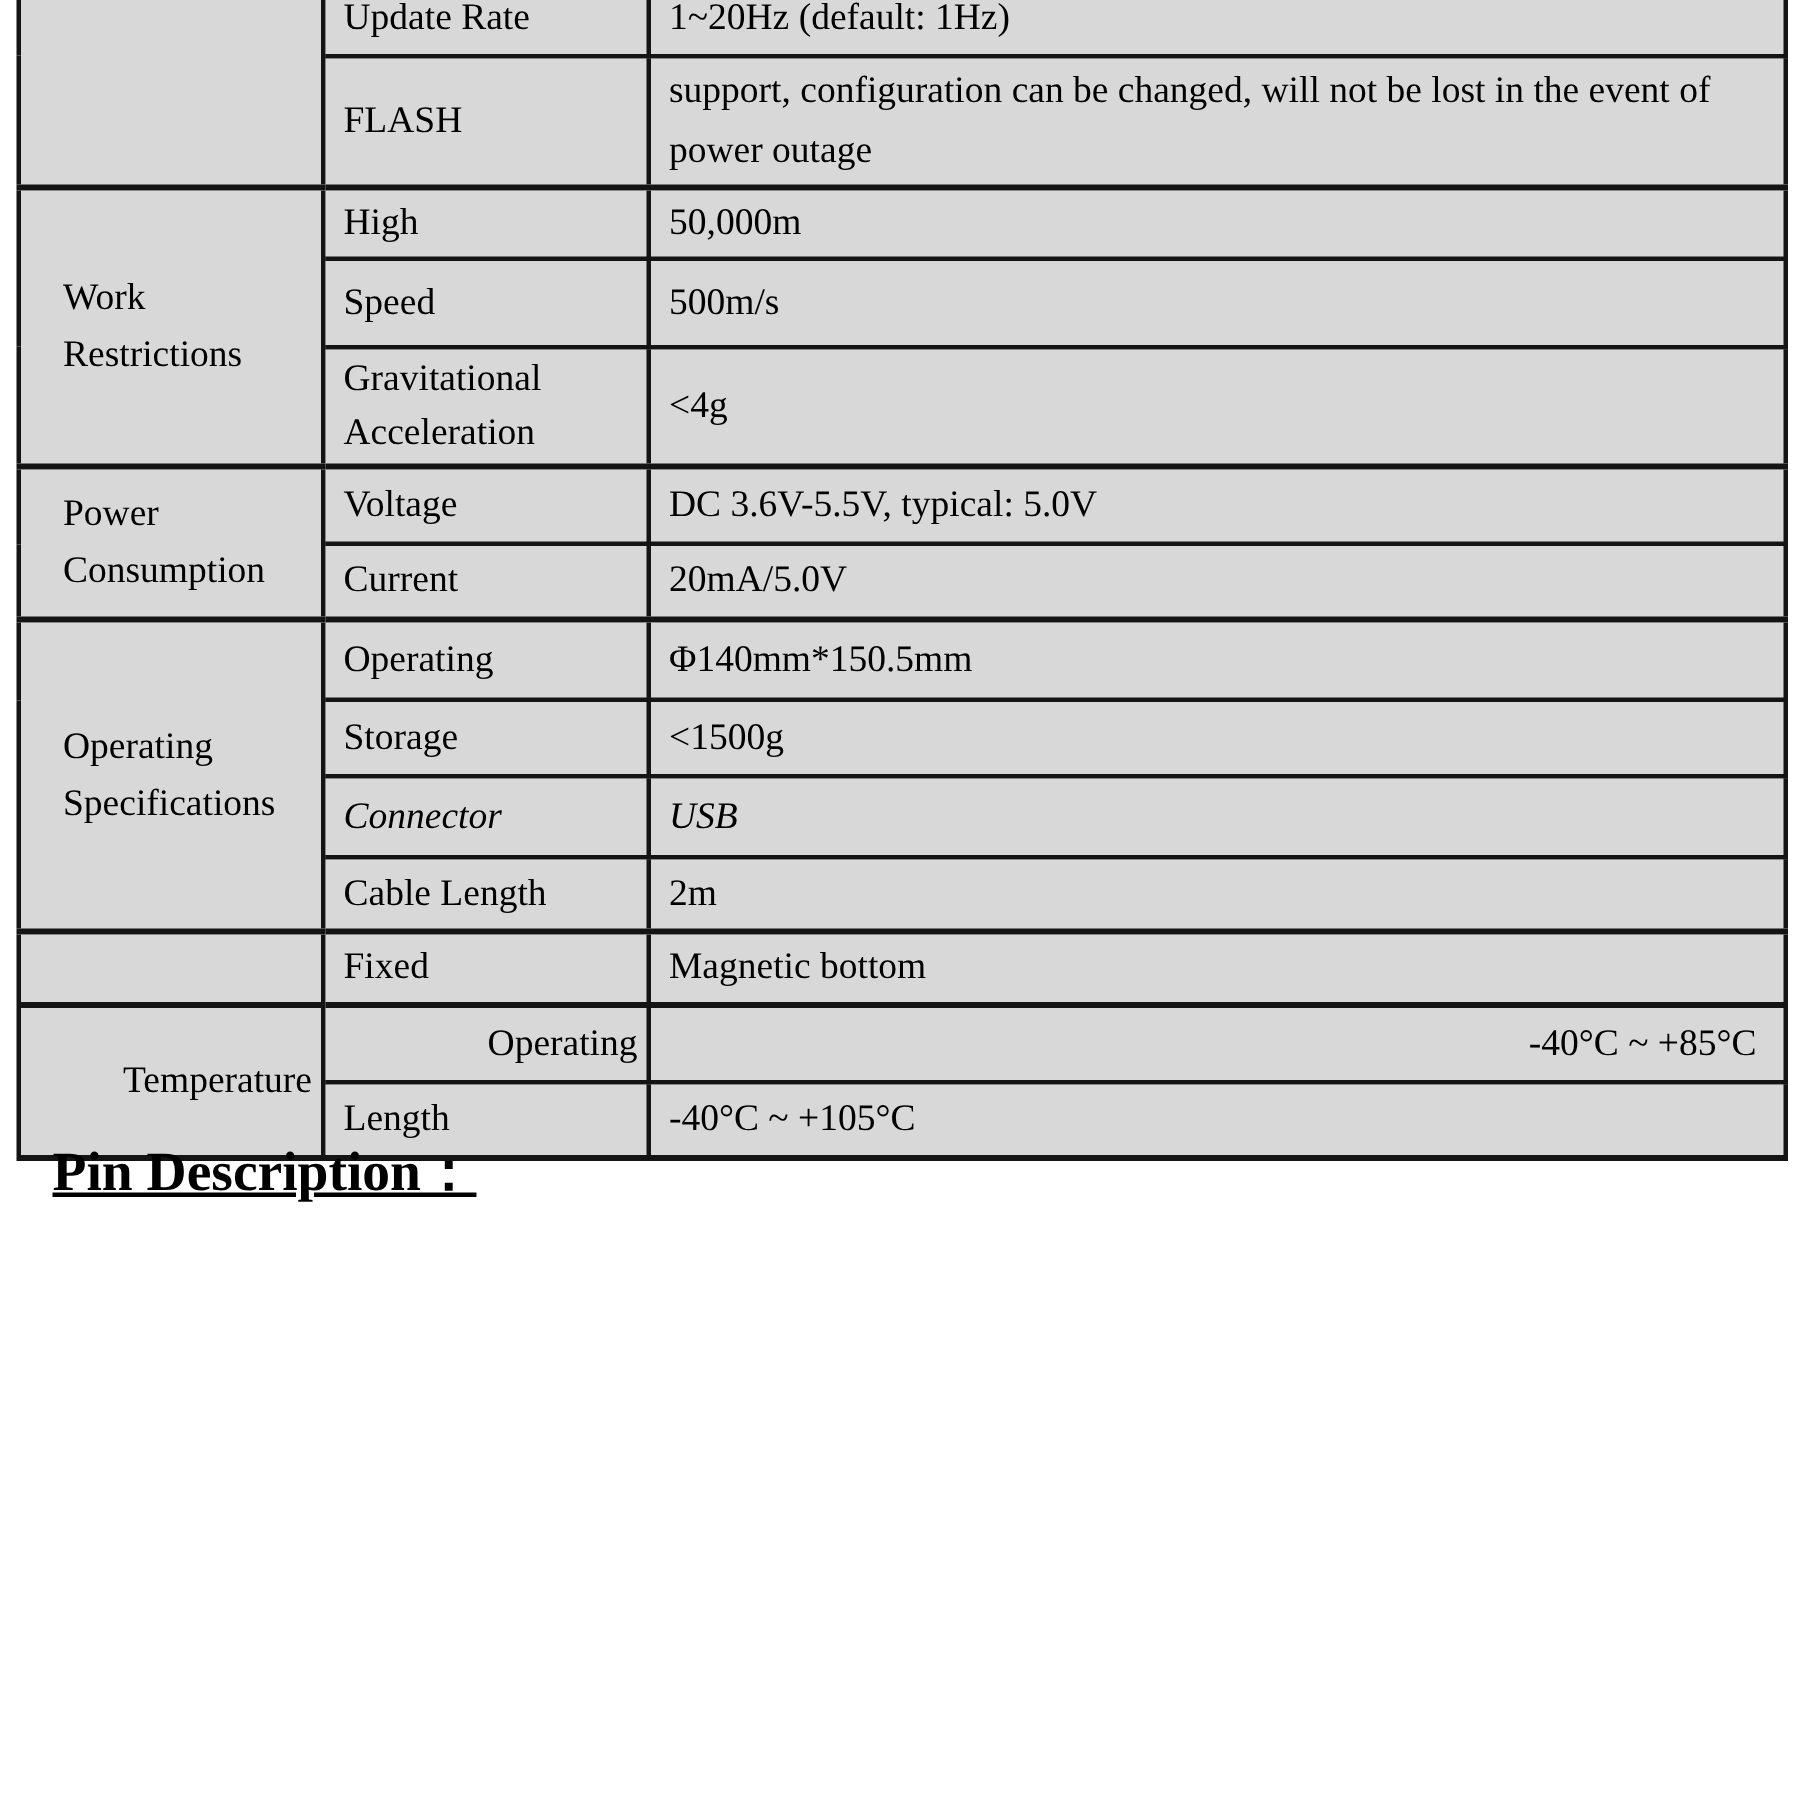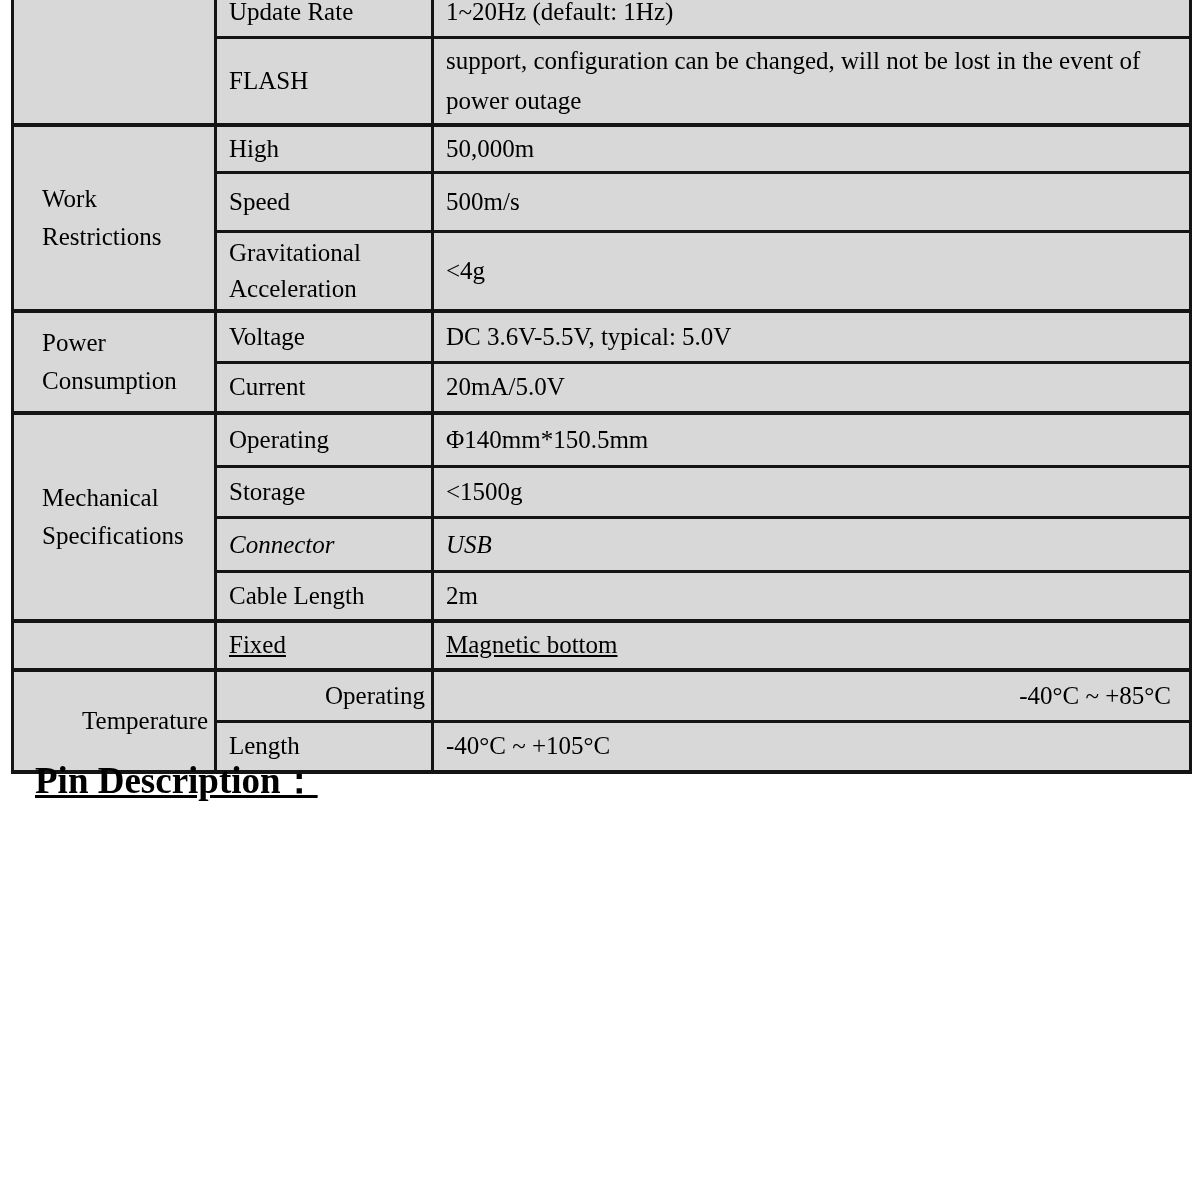--- a/index.html
+++ b/index.html
@@ -84,37 +84,37 @@
       <tr class="group-top" style="height: 52px;">
         <td class="c1" rowspan="2">Power Consumption</td>
         <td class="c2">Voltage</td>
         <td class="c3">DC 3.6V-5.5V, typical: 5.0V</td>
       </tr>
       <tr style="height: 50px;">
         <td class="c2">Current</td>
         <td class="c3">20mA/5.0V</td>
       </tr>
       <tr class="group-top" style="height: 54px;">
-        <td class="c1" rowspan="4">Mechanical Specifications</td>
+        <td class="c1" rowspan="4">Operating Specifications</td>
         <td class="c2">Operating</td>
         <td class="c3">Φ140mm*150.5mm</td>
       </tr>
       <tr style="height: 51px;">
         <td class="c2">Storage</td>
         <td class="c3">&lt;1500g</td>
       </tr>
       <tr style="height: 54px; font-style: italic;">
         <td class="c2">Connector</td>
         <td class="c3">USB</td>
       </tr>
       <tr style="height: 49px; padding-left: 28px;">
         <td class="c2">Cable Length</td>
         <td class="c3">2m</td>
       </tr>
-      <tr class="group-top" style="height: 49px; text-decoration: underline;">
+      <tr class="group-top" style="height: 49px;">
         <td class="c1" rowspan="1"></td>
         <td class="c2">Fixed</td>
         <td class="c3">Magnetic bottom</td>
       </tr>
       <tr class="group-top" style="height: 52px; text-align: right;">
         <td class="c1" rowspan="2">Temperature</td>
         <td class="c2">Operating</td>
         <td class="c3">-40°C ~ +85°C</td>
       </tr>
       <tr style="height: 50px;">

